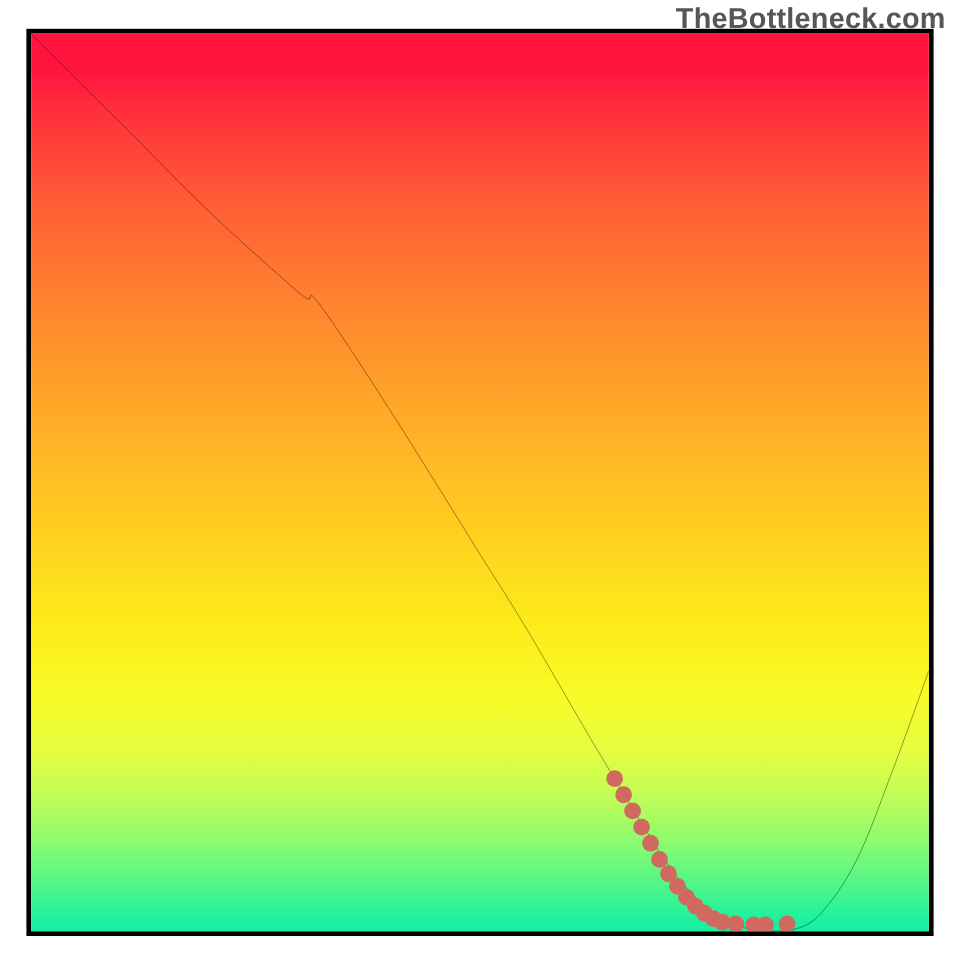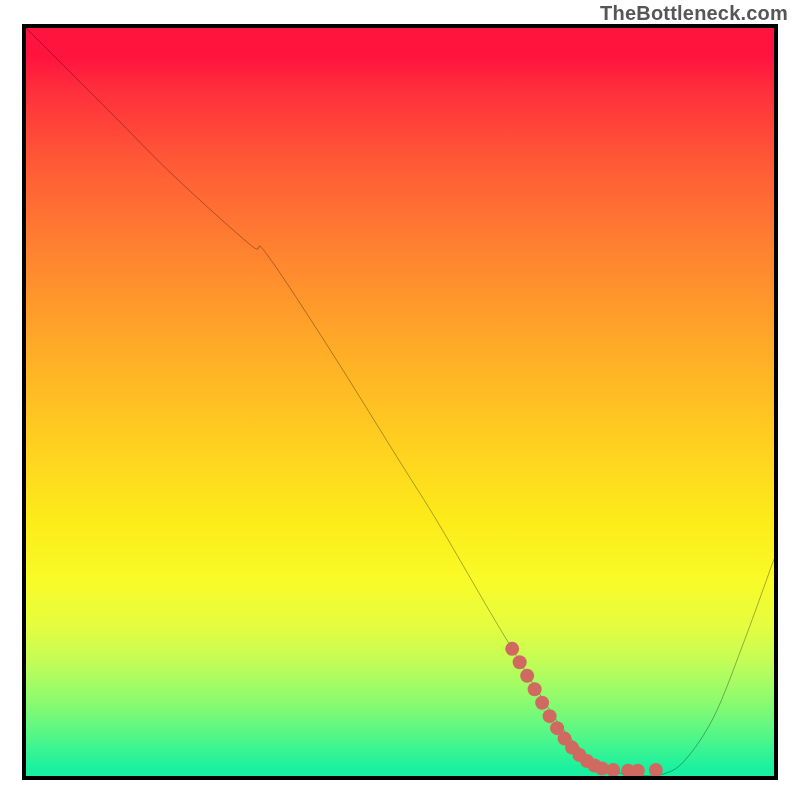--- a/index.html
+++ b/index.html
@@ -7,21 +7,21 @@
   .frame {
     position: relative;
     width: 800px;
     height: 800px;
   }
   .watermark {
     position: absolute;
     top: 2px;
     right: 12px;
     font-family: Arial, Helvetica, sans-serif;
-    font-size: 20px;
+    font-size: 24px;
     font-weight: 600;
     color: #565656;
     letter-spacing: 0.2px;
   }
   .plot {
     position: absolute;
     left: 22px;
     top: 24px;
     width: 756px;
     height: 756px;

